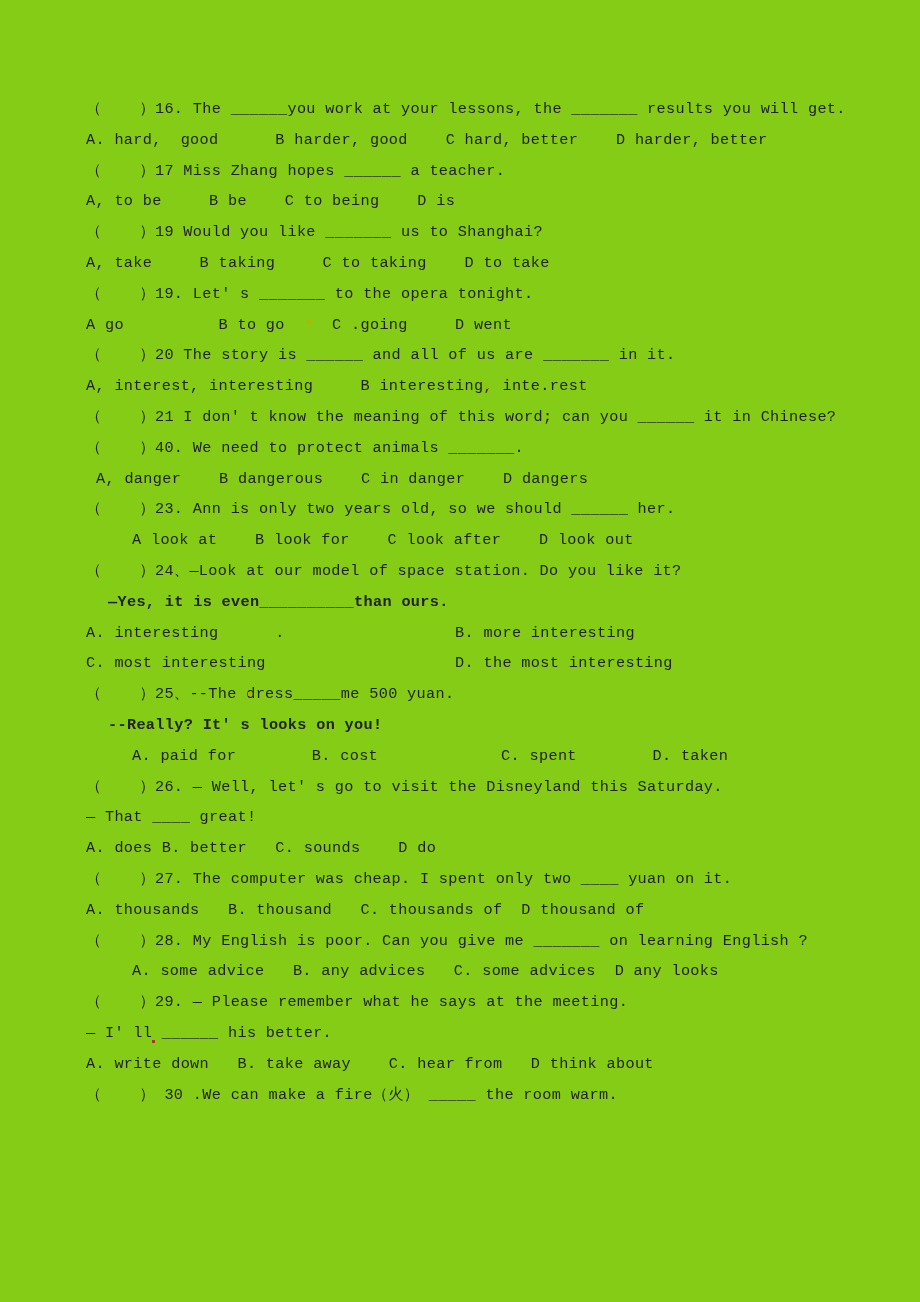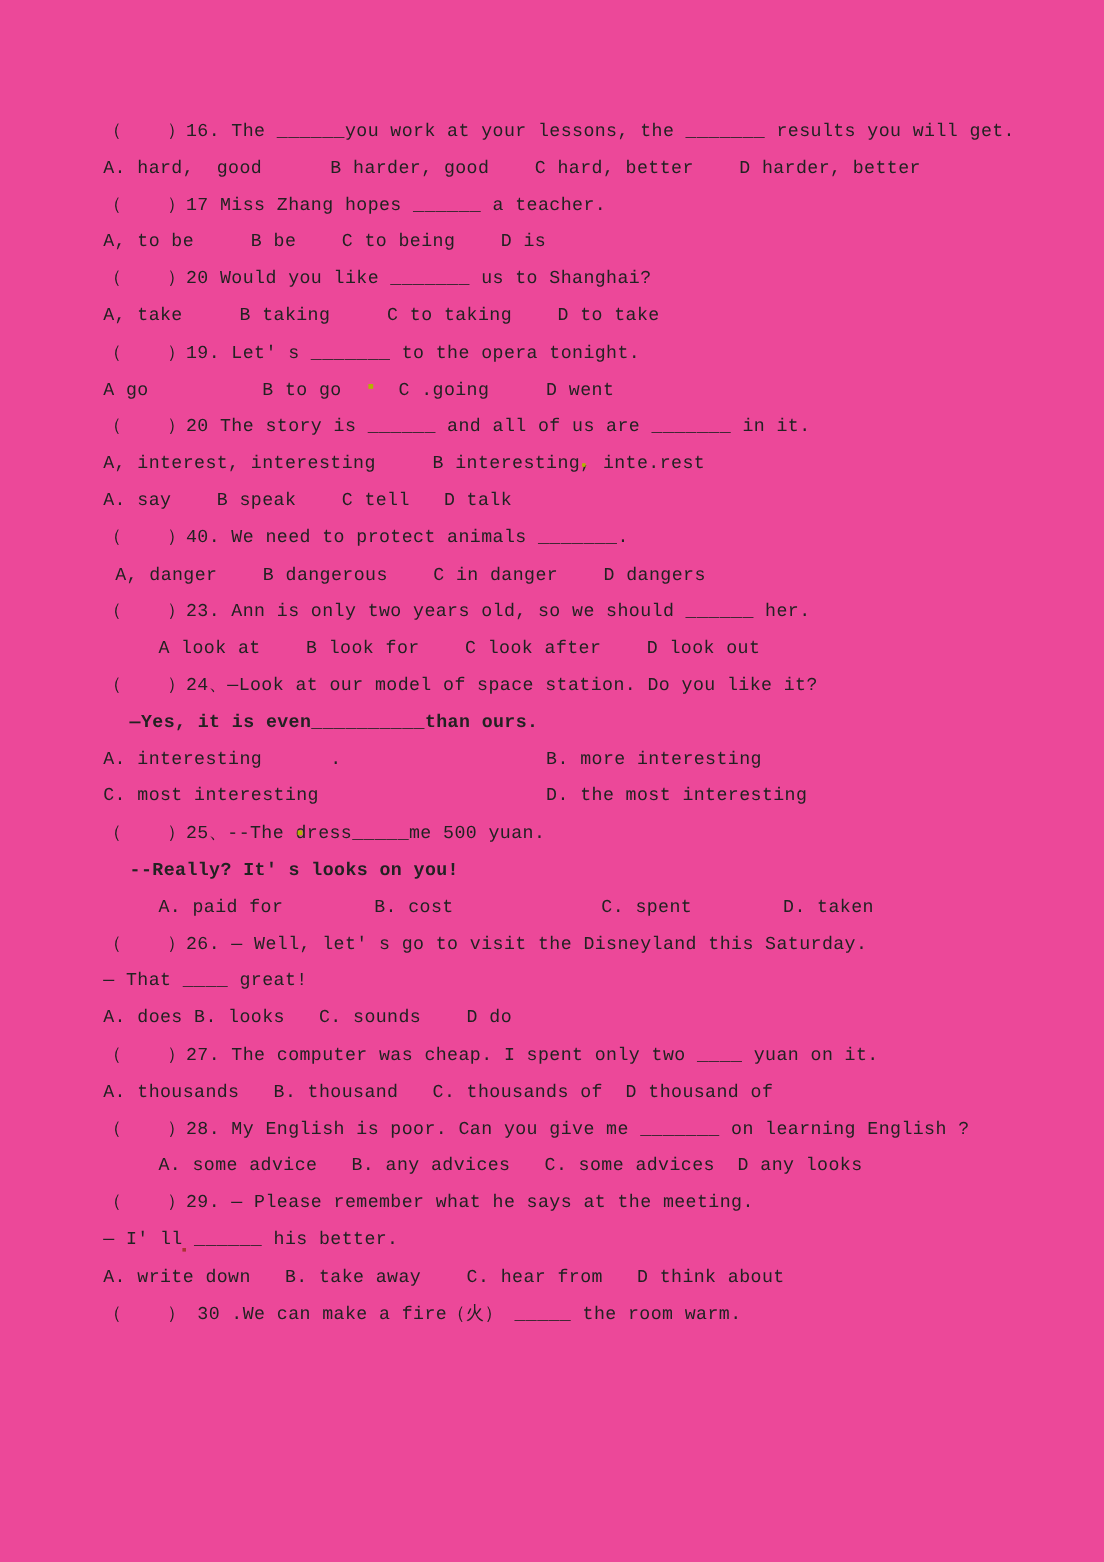--- a/index.html
+++ b/index.html
@@ -11,21 +11,21 @@
     width: 920px;
     height: 1302px;
     font-family: "Liberation Mono", "DejaVu Sans Mono", monospace;
     color: #222222;
     overflow: hidden;
   }
   #sheet {
     position: relative;
     width: 920px;
     height: 1302px;
-    background: #ec4899;
+    background: #84cc16;
   }
   .lines {
     position: absolute;
     left: 86px;
     top: 94px;
     width: 790px;
   }
   .line {
     font-size: 15.2px;
     line-height: 30.8px;
@@ -56,41 +56,41 @@
 </head>
 <body>
 
 <div id="sheet">
   <div class="lines">
 
     <div class="line">（    ）16. The ______you work at your lessons, the _______ results you will get.</div>
     <div class="line">A. hard,  good      B harder, good    C hard, better    D harder, better</div>
     <div class="line">（    ）17 Miss Zhang hopes ______ a teacher.</div>
     <div class="line">A, to be     B be    C to being    D is</div>
-    <div class="line">（    ）20 Would you like _______ us to Shanghai?</div>
+    <div class="line">（    ）19 Would you like _______ us to Shanghai?</div>
     <div class="line">A, take     B taking     C to taking    D to take</div>
     <div class="line">（    ）19. Let' s _______ to the opera tonight.</div>
     <div class="line">A go          B to go     C .going     D went</div>
     <div class="line">（    ）20 The story is ______ and all of us are _______ in it.</div>
     <div class="line">A, interest, interesting     B interesting, inte.rest</div>
-    <div class="line">A. say    B speak    C tell   D talk</div>
+    <div class="line">（    ）21 I don' t know the meaning of this word; can you ______ it in Chinese?</div>
     <div class="line">（    ）40. We need to protect animals _______.</div>
     <div class="line ind1">A, danger    B dangerous    C in danger    D dangers</div>
     <div class="line">（    ）23. Ann is only two years old, so we should ______ her.</div>
     <div class="line ind3">A look at    B look for    C look after    D look out</div>
     <div class="line">（    ）24、—Look at our model of space station. Do you like it?</div>
     <div class="line ind2">—Yes, it is even__________than ours.</div>
     <div class="line">A. interesting      .                  B. more interesting</div>
     <div class="line">C. most interesting                    D. the most interesting</div>
     <div class="line">（    ）25、--The dress_____me 500 yuan.</div>
     <div class="line ind2">--Really? It' s looks on you!</div>
     <div class="line ind3">A. paid for        B. cost             C. spent        D. taken</div>
     <div class="line">（    ）26. — Well, let' s go to visit the Disneyland this Saturday.</div>
     <div class="line">— That ____ great!</div>
-    <div class="line">A. does B. looks   C. sounds    D do</div>
+    <div class="line">A. does B. better   C. sounds    D do</div>
     <div class="line">（    ）27. The computer was cheap. I spent only two ____ yuan on it.</div>
     <div class="line">A. thousands   B. thousand   C. thousands of  D thousand of</div>
     <div class="line">（    ）28. My English is poor. Can you give me _______ on learning English ?</div>
     <div class="line ind3">A. some advice   B. any advices   C. some advices  D any looks</div>
     <div class="line">（    ）29. — Please remember what he says at the meeting.</div>
     <div class="line">— I' ll ______ his better.</div>
     <div class="line">A. write down   B. take away    C. hear from   D think about</div>
     <div class="line">（    ） 30 .We can make a fire（火） _____ the room warm.</div>
 
   </div>

